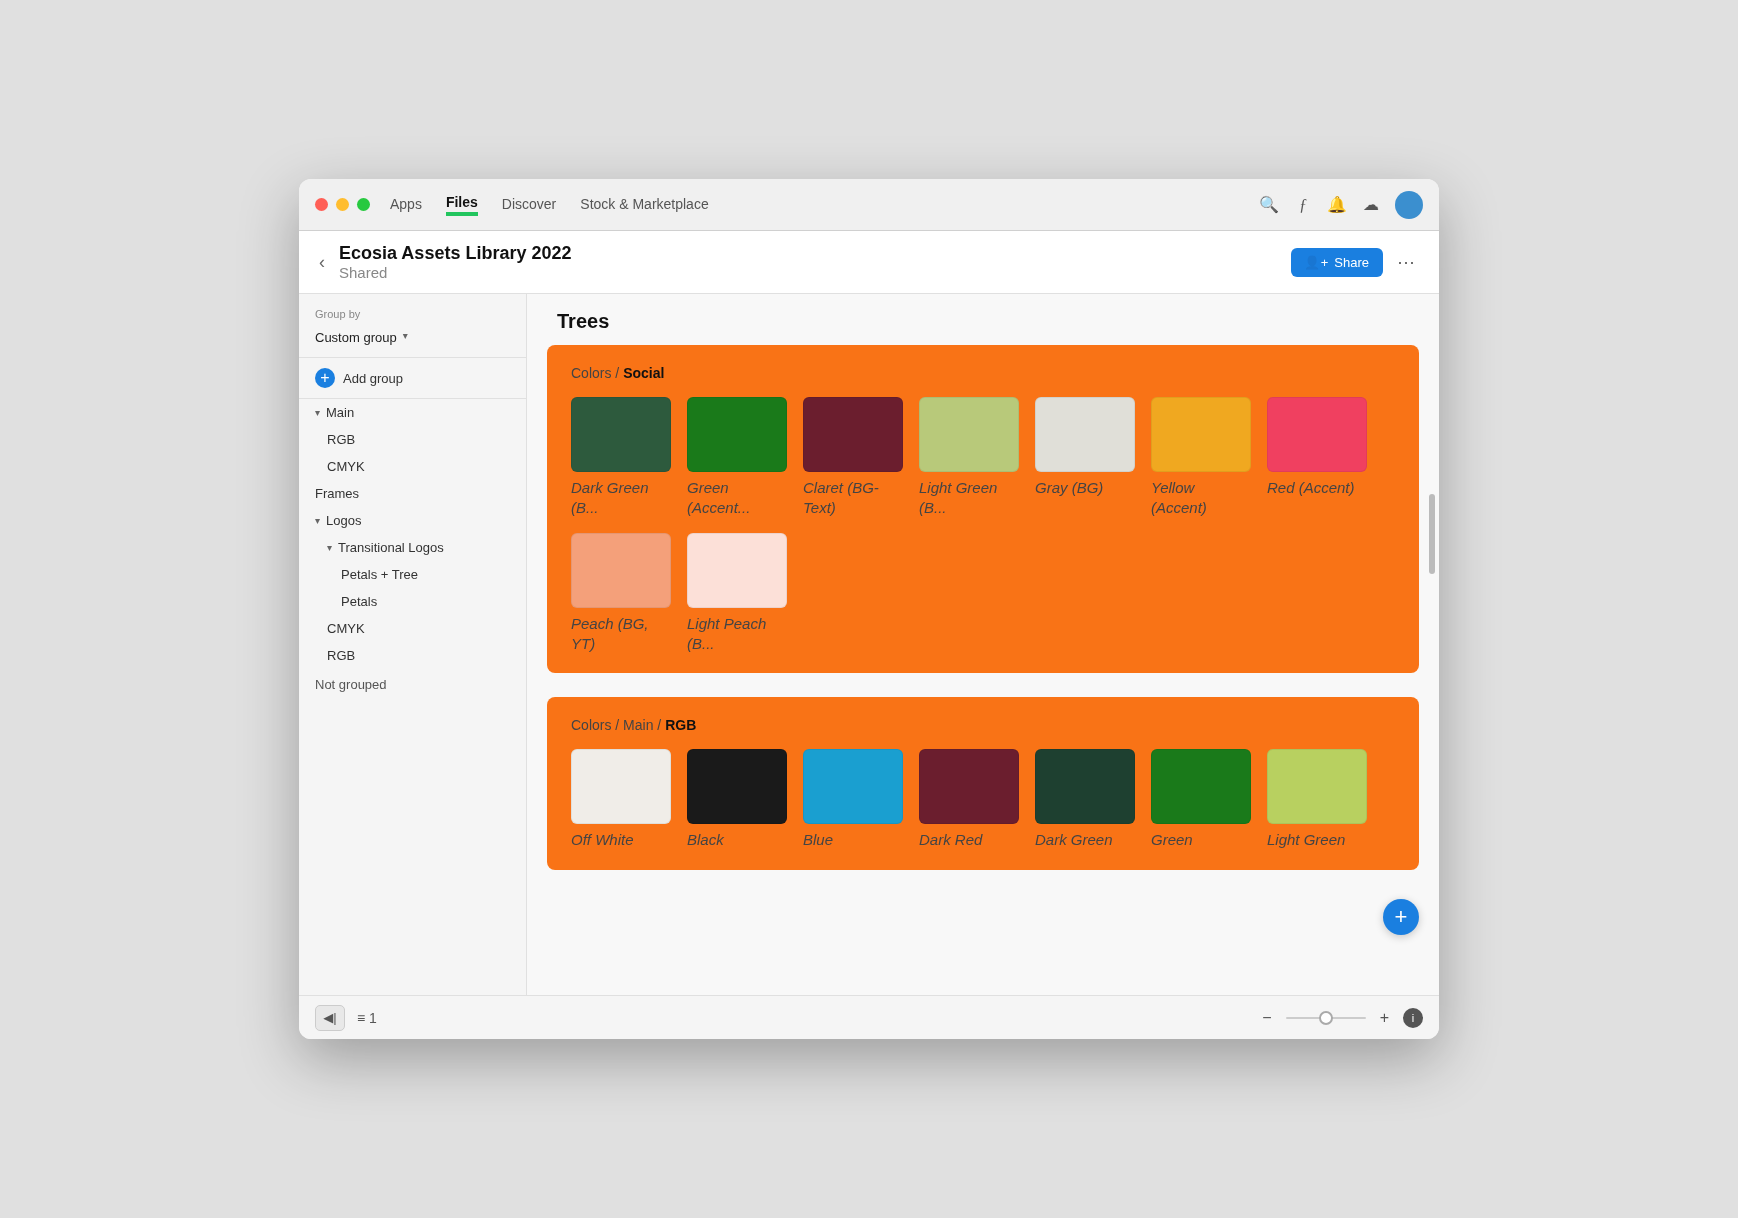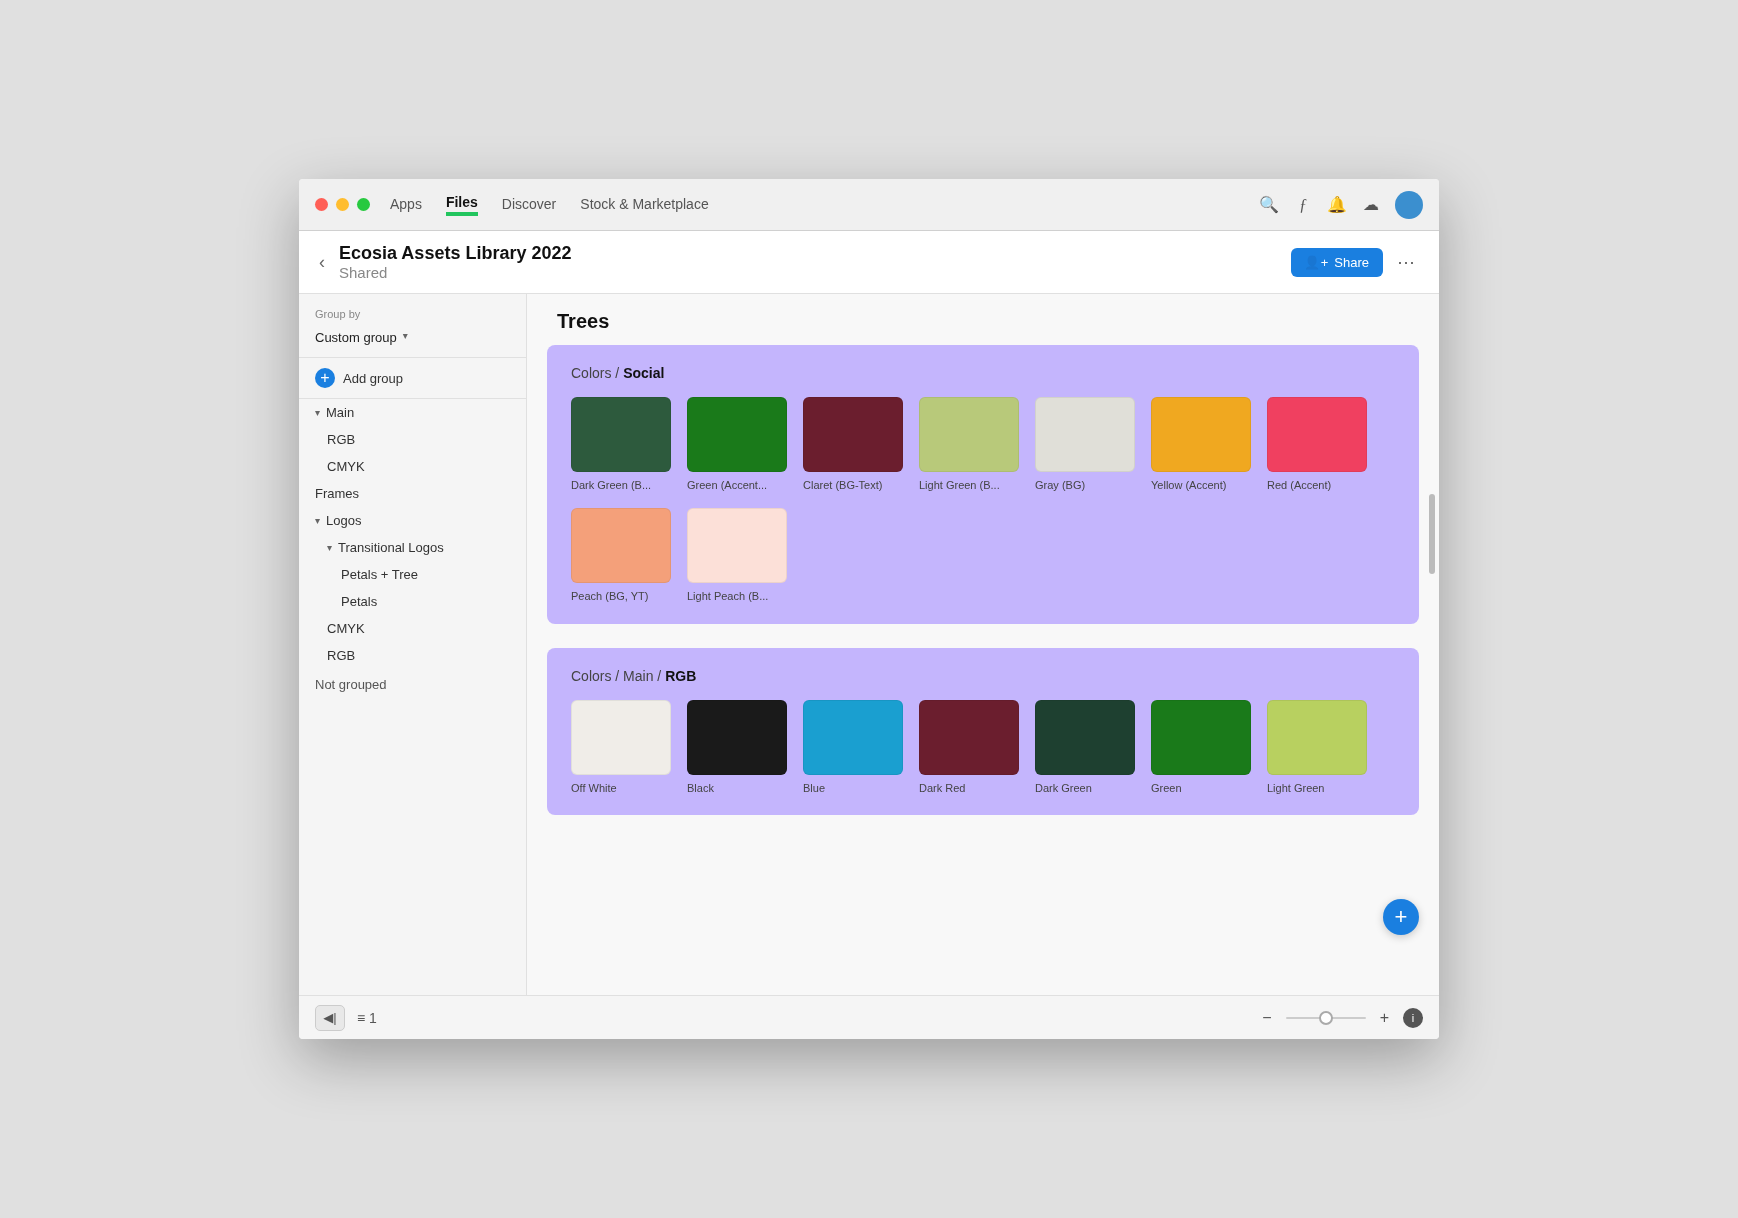--- a/index.html
+++ b/index.html
@@ -8,21 +8,21 @@
       display: flex;
       align-items: center;
       justify-content: center;
       min-height: 100vh;
       font-family: -apple-system, BlinkMacSystemFont, 'Helvetica Neue', Arial, sans-serif;
     }
     .window {
       width: 1140px;
       height: 860px;
       background: #f5f5f5;
-      border-radius: 4px;
+      border-radius: 12px;
       box-shadow: 0 20px 60px rgba(0,0,0,0.3);
       overflow: hidden;
       display: flex;
       flex-direction: column;
     }
     
     .titlebar {
       background: #f0f0f0;
       height: 52px;
       display: flex;
@@ -214,21 +214,21 @@
     }
     .content-header {
       padding: 16px 30px 12px;
       font-size: 20px;
       font-weight: 600;
       color: #111;
       background: #f8f8f8;
     }
     .section {
       margin: 0 20px 24px;
-      background: #c4b5fd;
+      background: #f97316;
       border-radius: 8px;
       padding: 20px 24px;
     }
     .section-title {
       font-size: 14px;
       color: #444;
       margin-bottom: 16px;
     }
     .section-title strong { color: #111; }
     .color-grid {
@@ -244,23 +244,24 @@
       cursor: pointer;
     }
     .color-swatch {
       width: 100px;
       height: 75px;
       border-radius: 6px;
       margin-bottom: 6px;
       border: 1px solid rgba(0,0,0,0.06);
     }
     .color-label {
-      font-size: 11px;
+      font-size: 15px;
       color: #444;
       line-height: 1.3;
+      font-style: italic;
     }
     
     .bottom-bar {
       background: #f5f5f5;
       border-top: 1px solid #e0e0e0;
       height: 44px;
       display: flex;
       align-items: center;
       padding: 0 16px;
       flex-shrink: 0;

